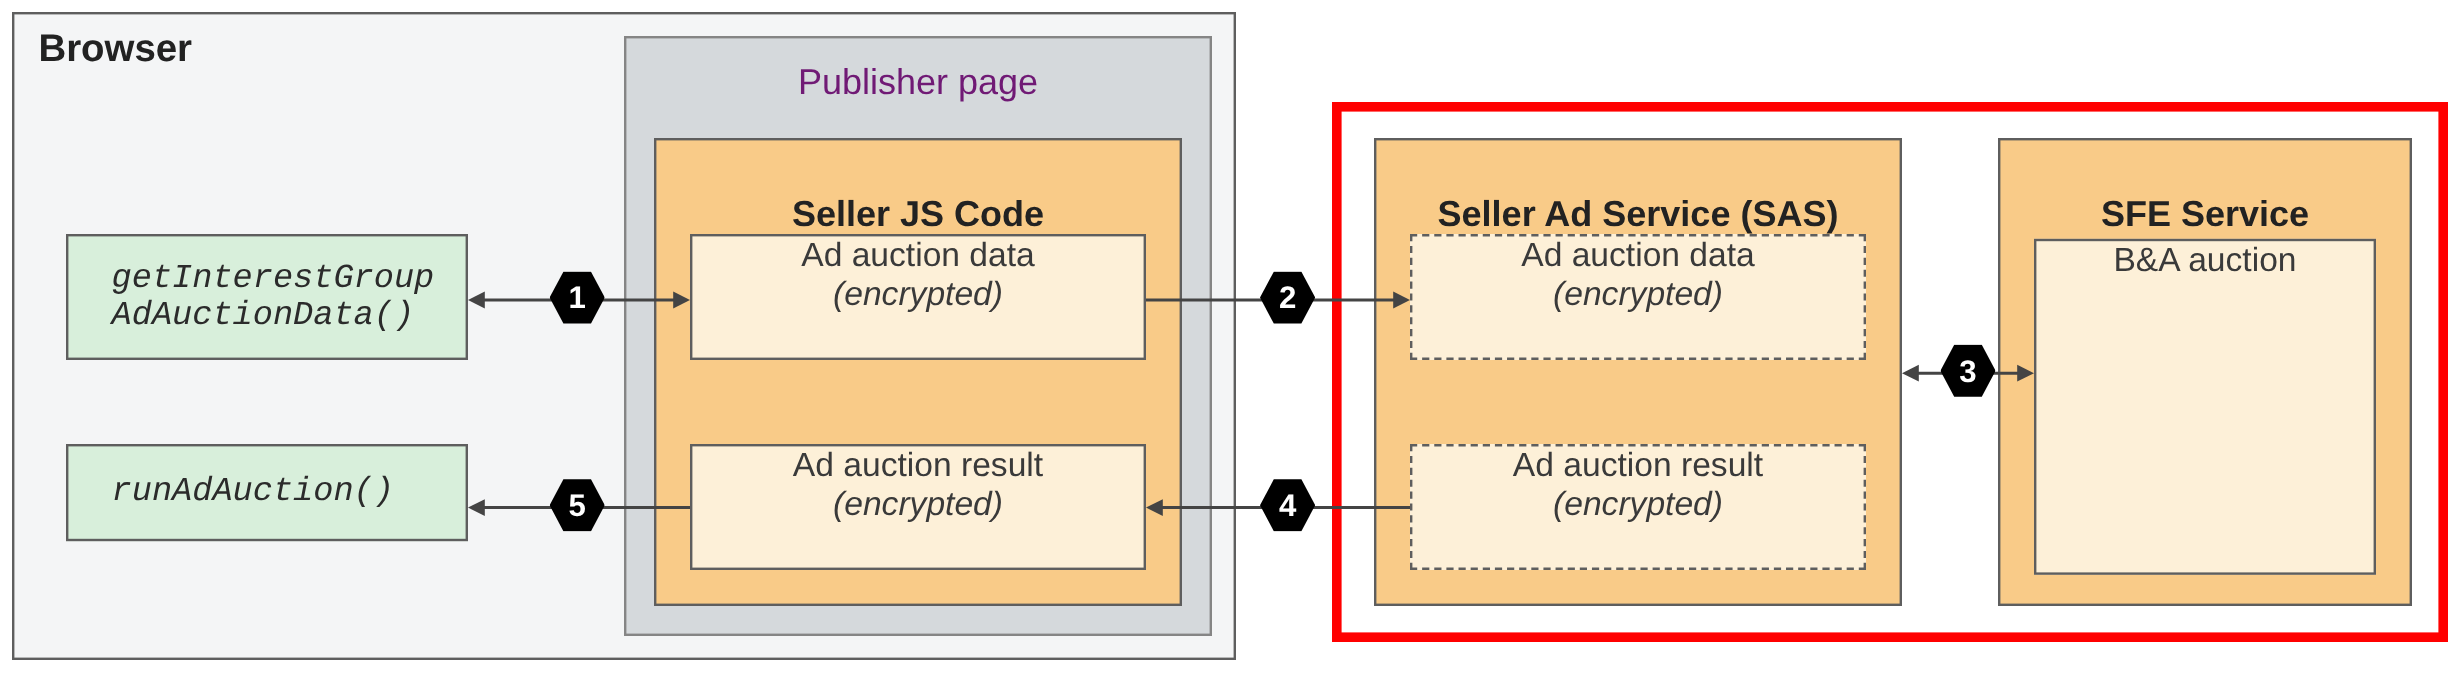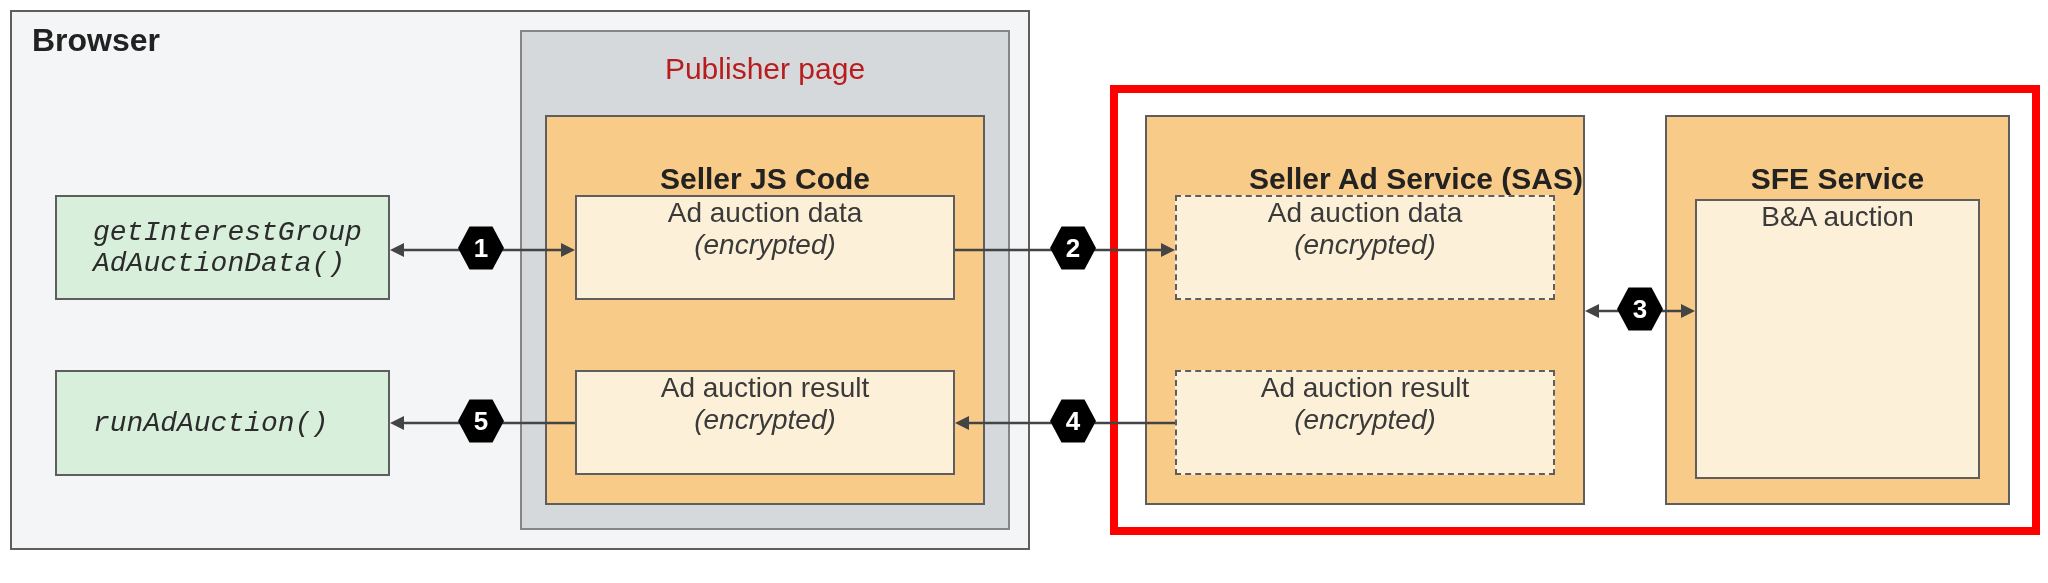--- a/index.html
+++ b/index.html
@@ -25,21 +25,21 @@
     font-size: 32px;
     font-weight: 700;
     color: #222;
   }
   .title-tc {
     position: absolute;
     width: 100%;
     text-align: center;
     top: 20px;
     font-size: 30px;
-    color: #b91c1c;
+    color: #701a75;
   }
   .title-bold {
     font-weight: 700;
     font-size: 30px;
     color: #222;
     margin-top: 27px;
   }
   .green-box {
     background: #d8efdb;
     border: 2px solid #5e5e5e;
@@ -126,28 +126,28 @@
     <div class="sub">(encrypted)</div>
   </div>
   <div class="cream-box" style="left:575px; top:370px; width:380px; height:105px;">
     <div>Ad auction result</div>
     <div class="sub">(encrypted)</div>
   </div>
 
   <div class="green-box" style="left:55px; top:195px; width:335px; height:105px;">
     <span style="white-space:pre-line;">getInterestGroup AdAuctionData()</span>
   </div>
-  <div class="green-box" style="left:55px; top:370px; width:335px; height:106px;">
+  <div class="green-box" style="left:55px; top:370px; width:335px; height:81px;">
     <span>runAdAuction()</span>
   </div>
 
   <div class="red-frame" style="left:1110px; top:85px; width:930px; height:450px;"></div>
 
   <div class="orange-box" style="left:1145px; top:115px; width:440px; height:390px;">
-    <div class="title-tc title-bold" style="top:18px;text-align:right;">Seller Ad Service (SAS)</div>
+    <div class="title-tc title-bold" style="top:18px;">Seller Ad Service (SAS)</div>
   </div>
   <div class="cream-box dashed" style="left:1175px; top:195px; width:380px; height:105px;">
     <div>Ad auction data</div>
     <div class="sub">(encrypted)</div>
   </div>
   <div class="cream-box dashed" style="left:1175px; top:370px; width:380px; height:105px;">
     <div>Ad auction result</div>
     <div class="sub">(encrypted)</div>
   </div>
 

